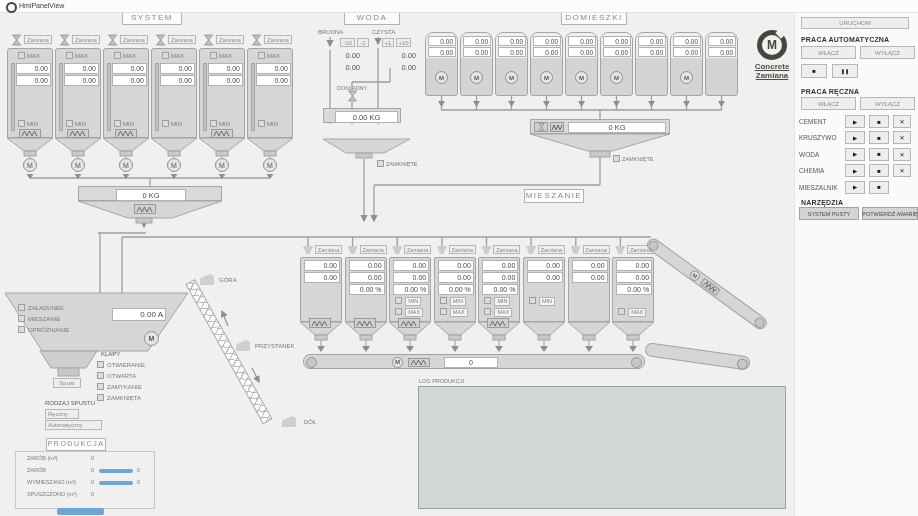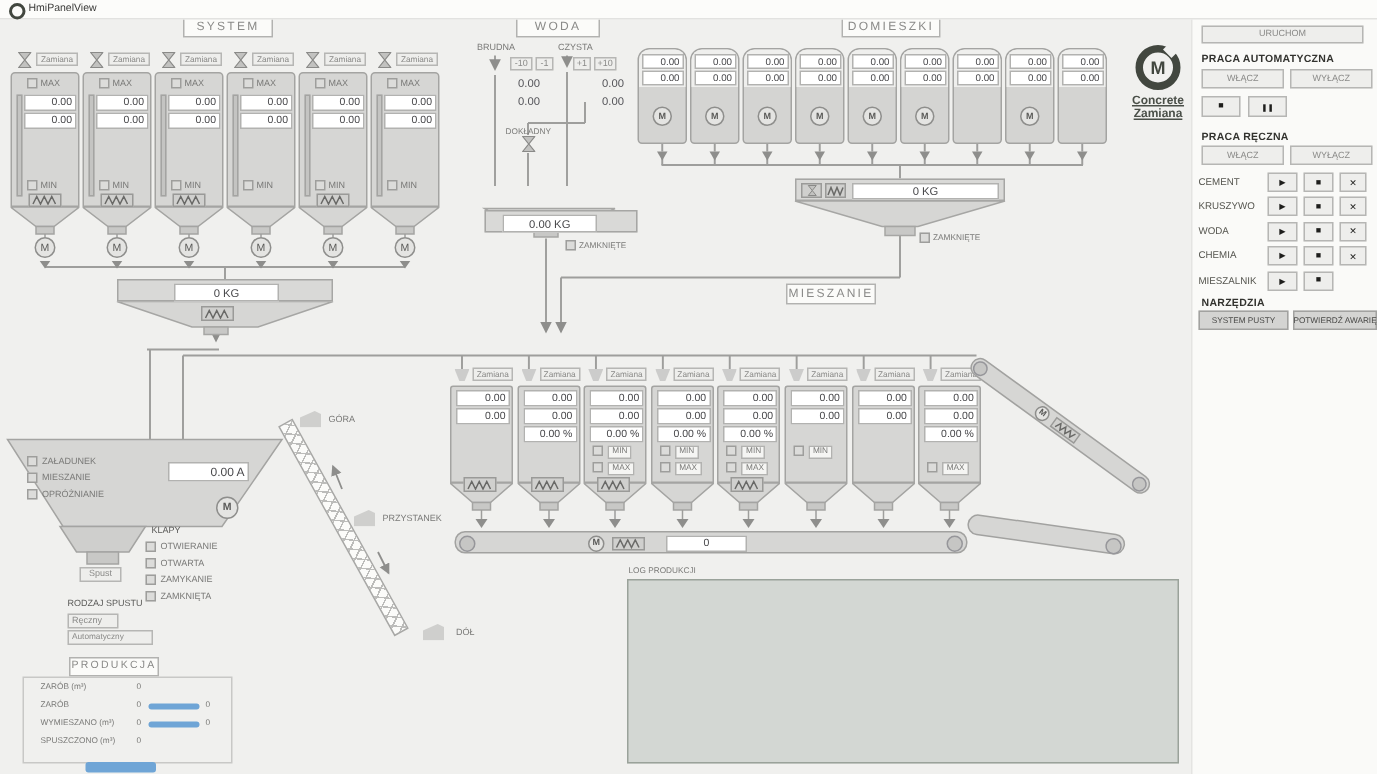--- a/index.html
+++ b/index.html
@@ -335,21 +335,21 @@
     <div class="btn abs" style="left:382px;top:38px;width:12px;height:9px;">+1</div>
     <div class="btn abs" style="left:396px;top:38px;width:15px;height:9px;">+10</div>
     <div class="abs" style="left:328px;top:51px;width:32px;font-size:7.5px;color:#55555a;text-align:right;">0.00</div>
     <div class="abs" style="left:328px;top:63px;width:32px;font-size:7.5px;color:#55555a;text-align:right;">0.00</div>
     <div class="abs" style="left:384px;top:51px;width:32px;font-size:7.5px;color:#55555a;text-align:right;">0.00</div>
     <div class="abs" style="left:384px;top:63px;width:32px;font-size:7.5px;color:#55555a;text-align:right;">0.00</div>
     <span class="lbl5" style="left:337px;top:85px;">DOKŁADNY</span>
     <svg class="abs" style="left:348px;top:90px;" width="9" height="12" viewBox="0 0 9 12">
       <path d="M0.5,1 h8 l-4,5 z M0.5,11 h8 l-4,-5 z" fill="#c2c2c0" stroke="#8a8a88" stroke-width="0.8"></path>
     </svg>
-    <div class="wbar" style="left:323px;top:140px;width:102px;height:15px;text-decoration:underline;">
+    <div class="wbar" style="left:323px;top:108px;width:78px;height:15px;text-decoration:underline;">
       <div class="val valc abs" style="left:11px;top:2px;width:63px;height:12px;line-height:11px;font-size:7.5px;">0.00 KG</div>
     </div>
     <span class="cb abs" style="left:377px;top:160px;"></span>
     <span class="lbl5" style="left:386px;top:161px;">ZAMKNIĘTE</span>
   </div>
 
   <div id="dom-tanks">
 
       <div class="tank-col">
         <div class="tank-body">

